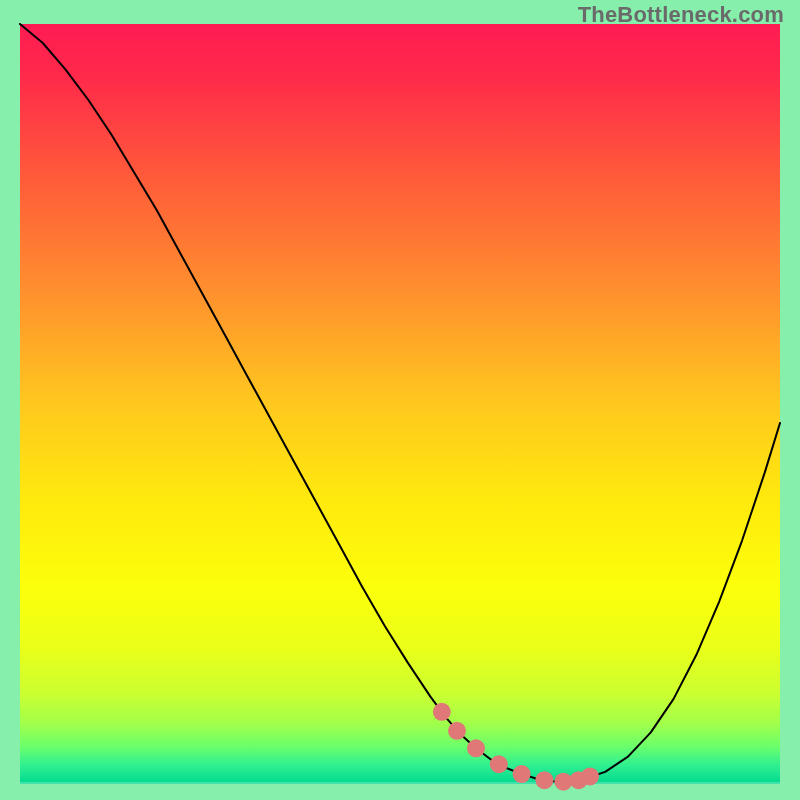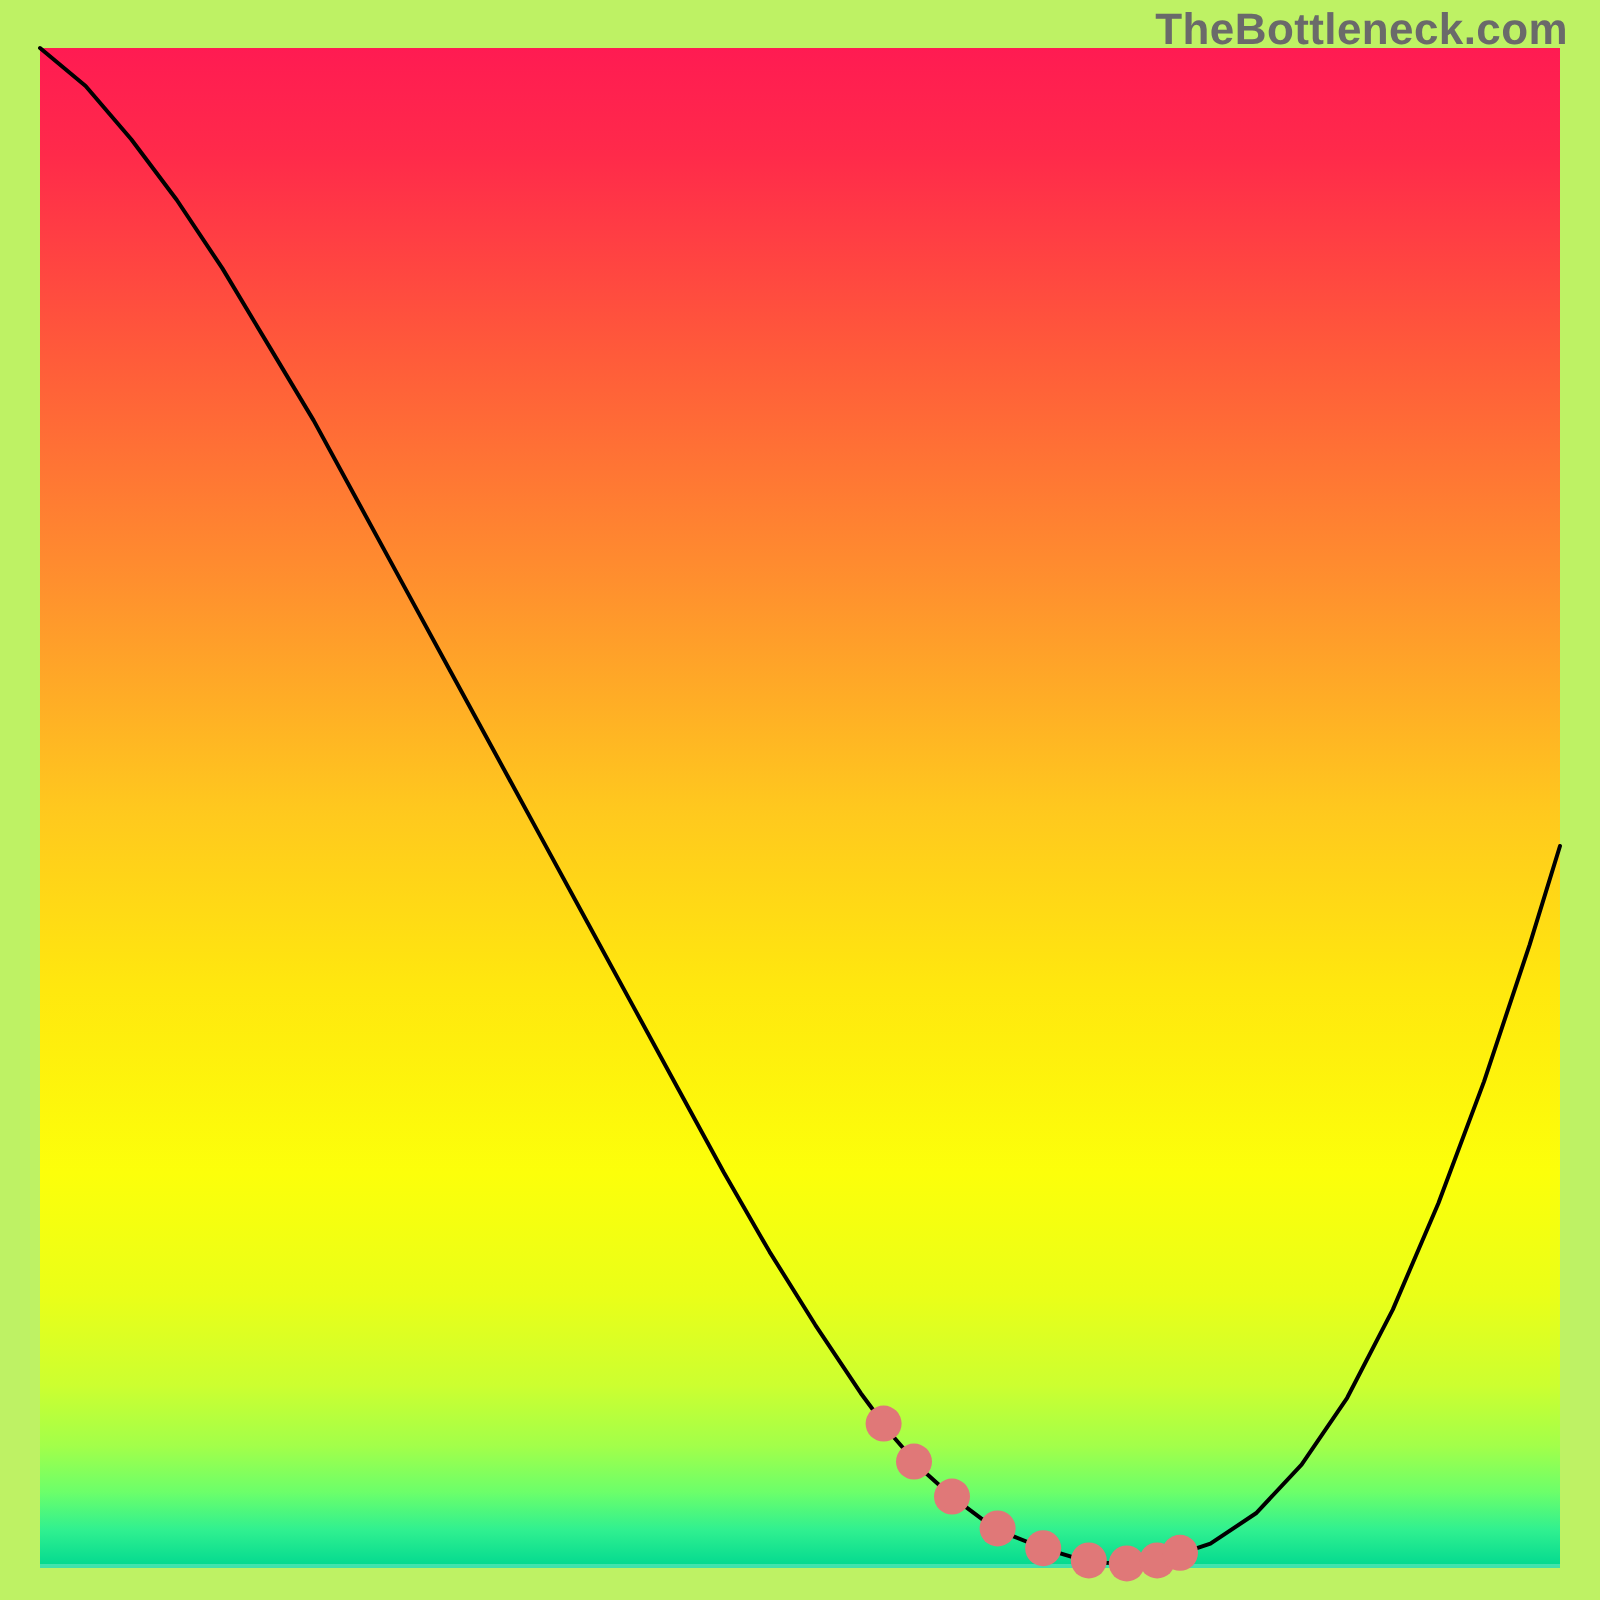--- a/index.html
+++ b/index.html
@@ -7,21 +7,21 @@
     padding: 0;
     width: 800px;
     height: 800px;
     background: #000;
     overflow: hidden;
   }
   .container {
     position: relative;
     width: 800px;
     height: 800px;
-    background: #bef264;
+    background: #86efac;
   }
   .watermark {
     position: absolute;
     top: 2px;
     right: 16px;
     font-family: Arial, Helvetica, sans-serif;
     font-weight: bold;
     font-size: 22px;
     color: #6a6a6a;
     letter-spacing: 0.2px;

